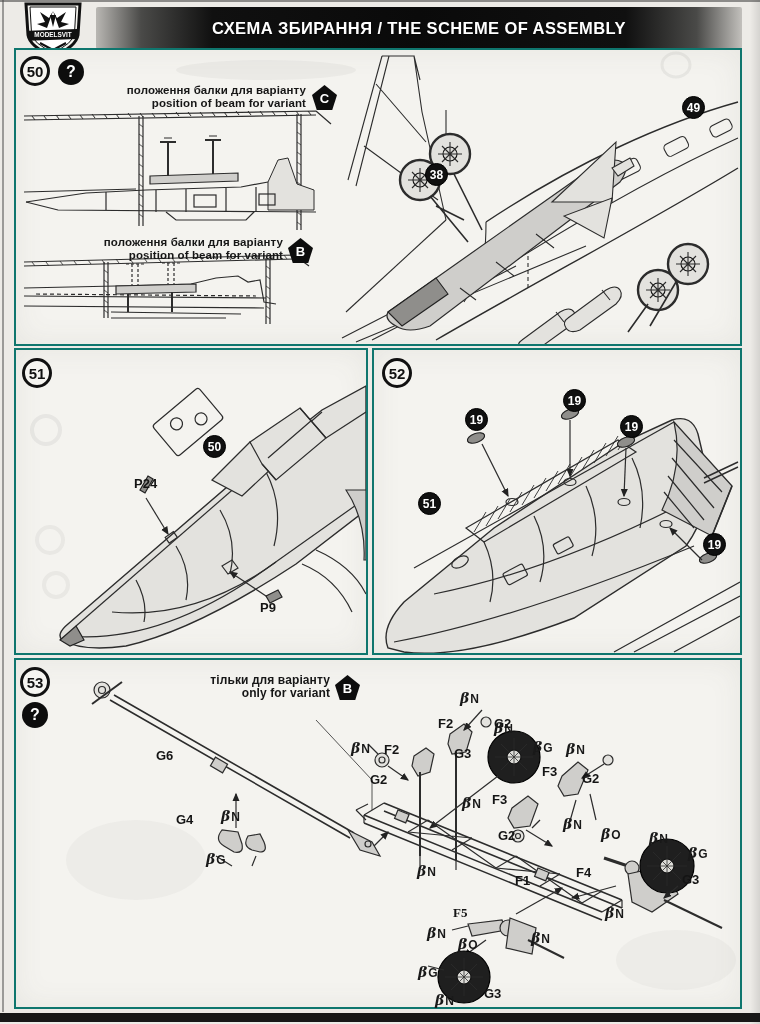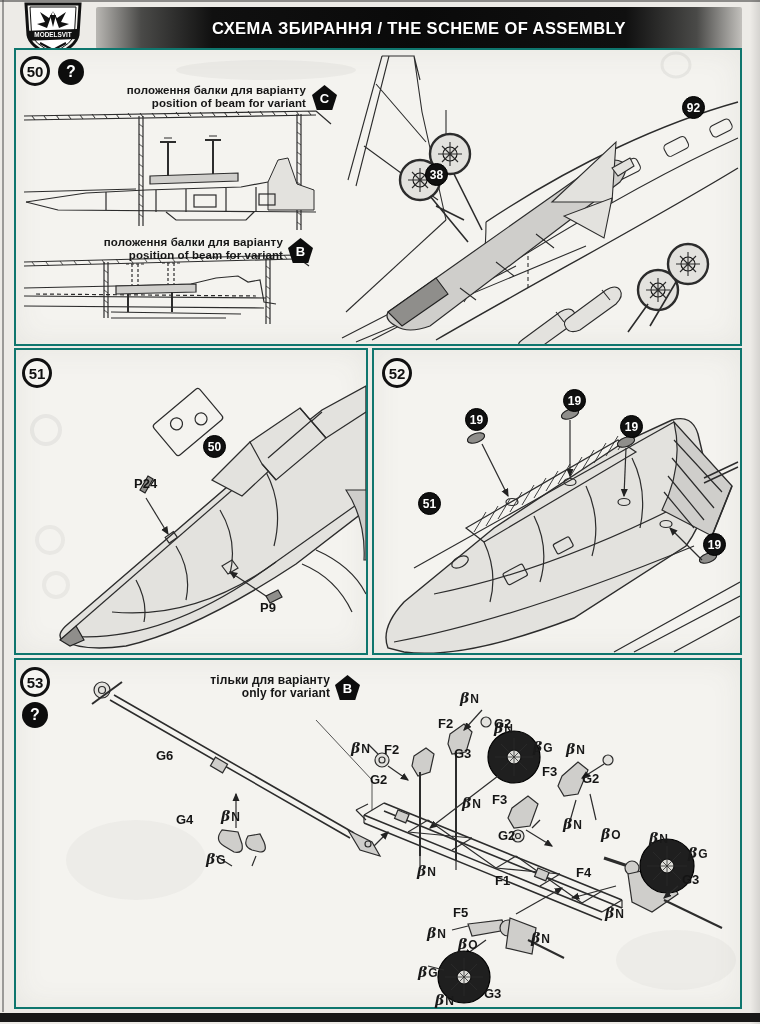--- a/index.html
+++ b/index.html
@@ -210,21 +210,21 @@
   </div>
   <div class="pent-badge" style="left:296px;top:35px;">C</div>
 
   <div class="note" style="left:84px;top:186px;width:183px;">
     <span>положення балки для варіанту</span><br>
     <span>position of beam for variant</span>
   </div>
   <div class="pent-badge" style="left:272px;top:188px;">B</div>
 
   <div class="ref-badge" style="left:409px;top:113px;">38</div>
-  <div class="ref-badge" style="left:666px;top:46px;">92</div>
+  <div class="ref-badge" style="left:666px;top:46px;">49</div>
 </div>
 
 <div class="panel" id="panel51">
   <svg width="350" height="303" viewBox="0 0 350 303">
     <defs>
       <marker id="ah51" markerWidth="8" markerHeight="8" refX="6" refY="3" orient="auto">
         <path d="M0,0 L7,3 L0,6 z" fill="#222"></path>
       </marker>
     </defs>
     <circle class="ghost ring" cx="30" cy="80" r="14" fill="none" stroke="rgba(70,70,70,.07)" stroke-width="4"></circle>
@@ -453,22 +453,22 @@
   <div class="plbl" style="left:368px;top:82px;">F2</div>
   <div class="plbl" style="left:422px;top:56px;">F2</div>
   <div class="plbl" style="left:478px;top:56px;">G2</div>
   <div class="plbl" style="left:438px;top:86px;">G3</div>
   <div class="plbl" style="left:526px;top:104px;">F3</div>
   <div class="plbl" style="left:566px;top:111px;">G2</div>
   <div class="plbl" style="left:476px;top:132px;">F3</div>
   <div class="plbl" style="left:482px;top:168px;">G2</div>
   <div class="plbl" style="left:560px;top:205px;">F4</div>
   <div class="plbl" style="left:666px;top:212px;">G3</div>
-  <div class="plbl" style="left:436px;top:213px;padding-left:43px;">F1</div>
-  <div class="plbl" style="left:437px;top:245px;">F5</div>
+  <div class="plbl" style="left:456px;top:213px;padding-left:43px;">F1</div>
+  <div class="plbl" style="left:437px;top:245px;font-family:Liberation Serif, serif;">F5</div>
   <div class="plbl" style="left:468px;top:326px;">G3</div>
 
   <div class="mk" style="left:205px;top:148px;"><i>β</i><b>N</b></div>
   <div class="mk" style="left:190px;top:191px;"><i>β</i><b>G</b></div>
   <div class="mk" style="left:335px;top:80px;"><i>β</i><b>N</b></div>
   <div class="mk" style="left:444px;top:30px;"><i>β</i><b>N</b></div>
   <div class="mk" style="left:478px;top:60px;"><i>β</i><b>N</b></div>
   <div class="mk" style="left:517px;top:79px;"><i>β</i><b>G</b></div>
   <div class="mk" style="left:550px;top:81px;"><i>β</i><b>N</b></div>
   <div class="mk" style="left:446px;top:135px;"><i>β</i><b>N</b></div>

